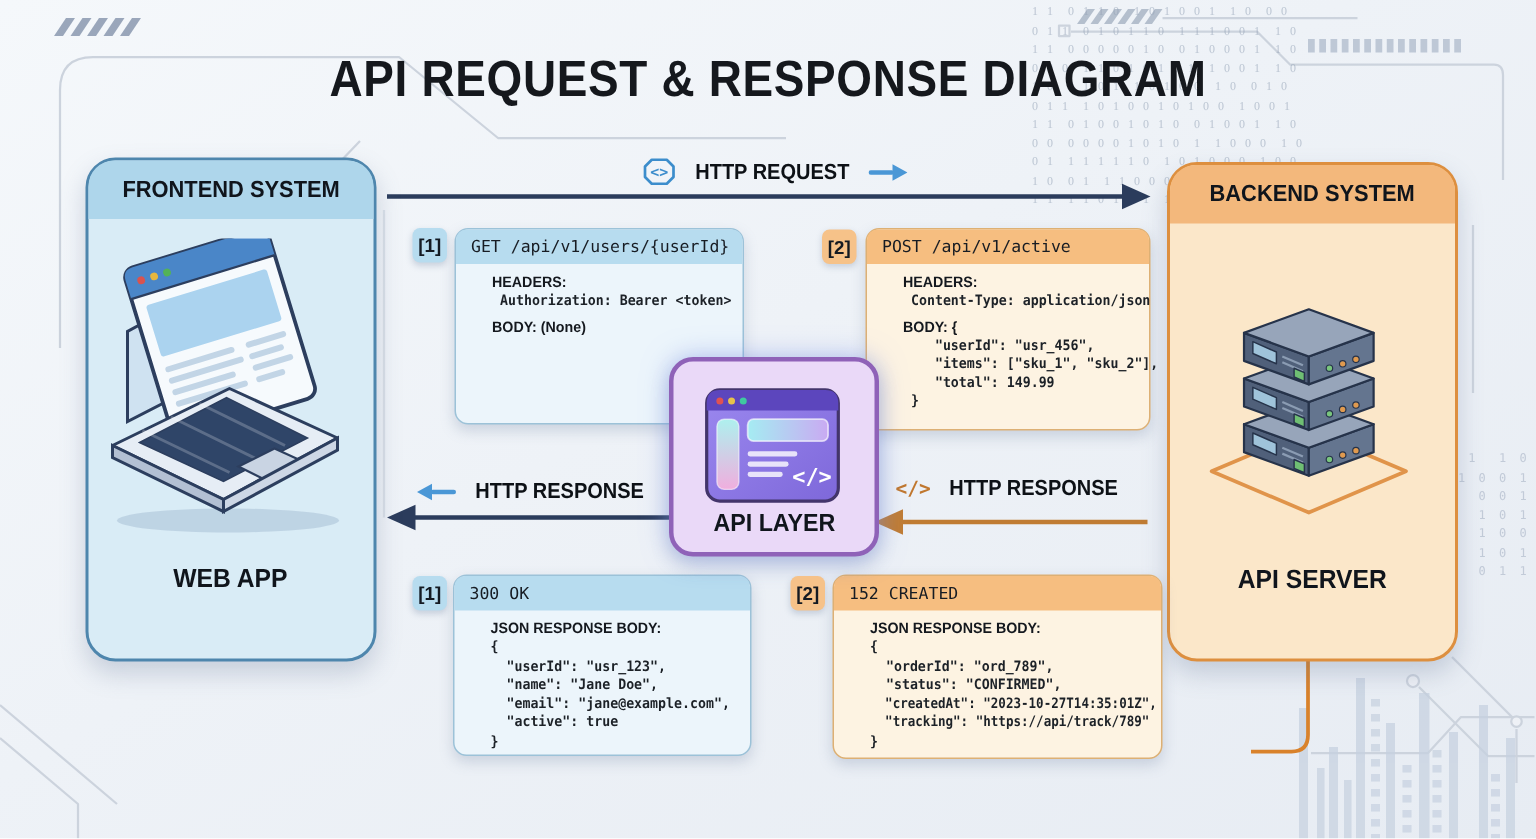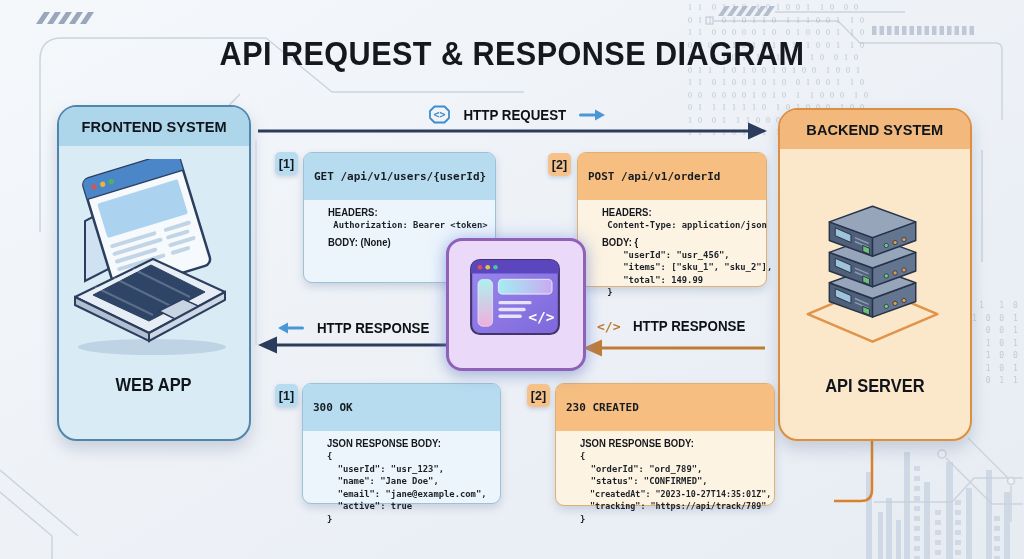--- a/index.html
+++ b/index.html
@@ -39,23 +39,23 @@
     box-shadow:0 0 18px rgba(128,150,235,.55),0 6px 12px rgba(100,120,150,.25);}
   .api-layer-box .node-caption{bottom:9px;font-size:16.5px;}
   
   .flow-label{position:absolute;z-index:2;display:flex;align-items:center;gap:8px;
     font-weight:bold;font-size:14.5px;color:#0d1116;}
   .flow-label .txt{transform:scaleX(.92);white-space:nowrap;}
   .code-tag{font-family:"DejaVu Sans Mono",monospace;font-weight:bold;font-size:13px;color:#c0772e;}
   
   .card{position:absolute;z-index:3;border-radius:9px;border:1.5px solid;
     box-shadow:0 4px 9px rgba(110,130,160,.28);}
-  .card-header{height:23px;display:flex;align-items:center;padding:12px 10px;
+  .card-header{height:23px;display:flex;align-items:center;padding:0 10px;
     border-radius:7px 7px 0 0;font-family:"DejaVu Sans Mono",monospace;
-    font-weight:bold;font-size:11px;color:#171c23;white-space:nowrap;text-align:right;}
+    font-weight:normal;font-size:11px;color:#171c23;white-space:nowrap;text-align:right;}
   .card-body{padding:7px 10px 5px 24px;}
   .card.blue{background:#ecf5fb;border-color:#9cc2d8;}
   .card.blue .card-header{background:#b7dcef;}
   .card.orange{background:#fdf3e2;border-color:#ddb074;}
   .card.orange .card-header{background:#f6be80;}
   .kv-label{font-weight:bold;font-size:10px;color:#14181e;line-height:12px;
     transform:scaleX(.95);transform-origin:left;white-space:pre;}
   .kv-label.gap{margin-top:5px;}
   .mono{font-family:"DejaVu Sans Mono",monospace;font-weight:bold;font-size:9.5px;
     line-height:12.5px;color:#1c2127;white-space:pre;transform:scaleX(.93);transform-origin:left;}
@@ -291,20 +291,23 @@
       <circle cx="11" cy="9.5" r="2.4" fill="#e05252"></circle>
         <circle cx="19" cy="9.5" r="2.4" fill="#e8c24a"></circle>
         <circle cx="27" cy="9.5" r="2.4" fill="#3fc9a0"></circle>
       <rect x="9" y="22" width="15" height="48" rx="5" fill="url(#gside)" stroke="rgba(255,255,255,.55)"></rect>
       <rect x="30" y="22" width="55" height="15" rx="4" fill="url(#gblock)" stroke="rgba(255,255,255,.65)" stroke-width="1.2"></rect>
       <rect x="30" y="44" width="34" height="3.5" rx="1.7" fill="rgba(255,255,255,.8)"></rect>
       <rect x="30" y="51" width="28" height="3.5" rx="1.7" fill="rgba(255,255,255,.8)"></rect>
       <rect x="30" y="58" width="24" height="3.5" rx="1.7" fill="rgba(255,255,255,.8)"></rect>
       <text x="74" y="66" text-anchor="middle" font-family="'DejaVu Sans Mono',monospace" font-weight="bold" font-size="15" fill="#ffffff">&lt;/&gt;</text>
     </svg>
+    <div class="node-caption">
+      <span>API LAYER</span>
+    </div>
   </div>
 
   <div class="flow-label" style="left:428px;top:105px;">
     <svg width="23" height="19" viewBox="0 0 22 19">
       <path d="M6,1.5 H16 L20.5,6 V13 L16,17.5 H6 L1.5,13 V6 Z" fill="none" stroke="#3c8dcc" stroke-width="1.8" stroke-linejoin="round"></path>
       <text x="11" y="13" text-anchor="middle" font-family="'DejaVu Sans Mono',monospace" font-weight="bold" font-size="10" fill="#3c8dcc">&lt;&gt;</text>
     </svg>
     <span class="txt">HTTP REQUEST</span>
     <svg width="26" height="12" viewBox="0 0 26 12">
       <rect x="0" y="4.5" width="17" height="3" rx="1.5" fill="#4a97d6"></rect>
@@ -333,21 +336,21 @@
   <div class="card blue" style="left:303px;top:152px;width:191px;height:129px;">
     <div class="card-header">GET /api/v1/users/{userId}</div>
     <div class="card-body">
       <div class="kv-label">HEADERS:</div>
       <div class="mono"> Authorization: Bearer &lt;token&gt;</div>
       <div class="kv-label gap">BODY: (None)</div>
     </div>
   </div>
 
   <div class="card orange" style="left:577px;top:152px;width:188px;height:133px;">
-    <div class="card-header">POST /api/v1/orderId</div>
+    <div class="card-header">POST /api/v1/active</div>
     <div class="card-body">
       <div class="kv-label">HEADERS:</div>
       <div class="mono"> Content-Type: application/json</div>
       <div class="kv-label gap">BODY: {</div>
       <div class="mono">    "userId": "usr_456",</div>
       <div class="mono">    "items": ["sku_1", "sku_2"],</div>
       <div class="mono">    "total": 149.99</div>
       <div class="mono"> }</div>
     </div>
   </div>
@@ -359,21 +362,21 @@
       <div class="mono">{</div>
       <div class="mono">  "userId": "usr_123",</div>
       <div class="mono">  "name": "Jane Doe",</div>
       <div class="mono">  "email": "jane@example.com",</div>
       <div class="mono">  "active": true</div>
       <div class="mono">}</div>
     </div>
   </div>
 
   <div class="card orange" style="left:555px;top:383px;width:218px;height:121px;">
-    <div class="card-header">230 CREATED</div>
+    <div class="card-header">152 CREATED</div>
     <div class="card-body" style="padding-right:6px;">
       <div class="kv-label">JSON RESPONSE BODY:</div>
       <div class="mono">{</div>
       <div class="mono">  "orderId": "ord_789",</div>
       <div class="mono">  "status": "CONFIRMED",</div>
       <div class="mono" style="transform:scaleX(.88);">  "createdAt": "2023-10-27T14:35:01Z",</div>
       <div class="mono" style="transform:scaleX(.88);">  "tracking": "https://api/track/789"</div>
       <div class="mono">}</div>
     </div>
   </div>

